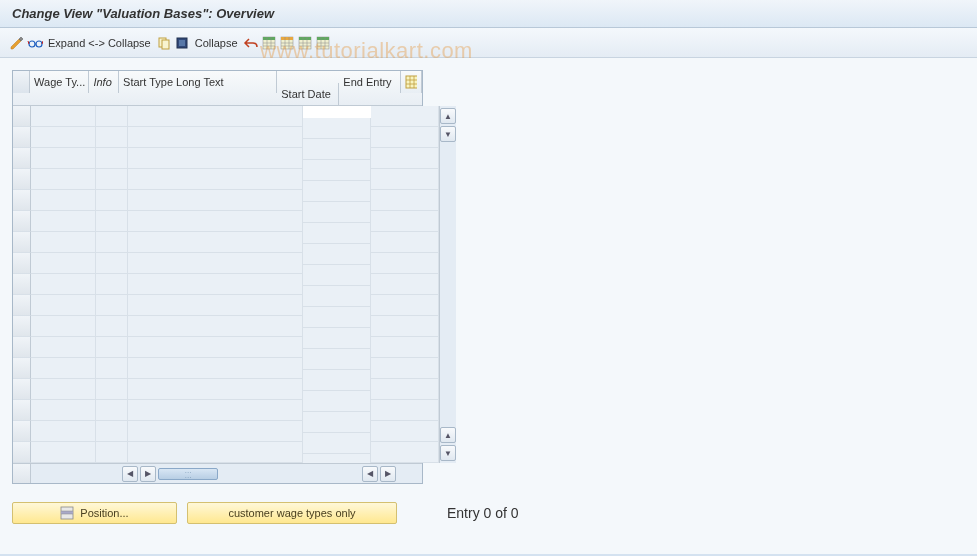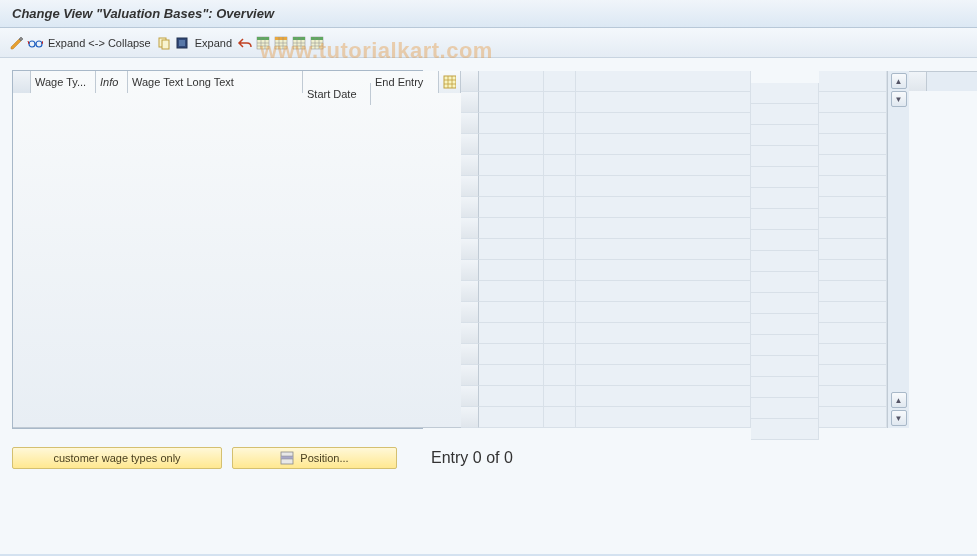--- a/index.html
+++ b/index.html
@@ -46,37 +46,37 @@
       font-size: 11px;
       color: #333;
       padding: 0 4px;
       cursor: pointer;
     }
     .watermark {
       position: absolute;
       top: 38px;
       left: 260px;
       font-size: 22px;
-      font-weight: bold;
+      font-weight: normal;
       color: rgba(230, 150, 60, 0.4);
       pointer-events: none;
       z-index: 100;
       letter-spacing: 0.5px;
     }
     .content-area {
       padding: 12px;
       background: #f4f8fb;
       height: calc(100% - 60px);
     }
     .table-container {
       border: 1px solid #a8b8c8;
       background: #fff;
       width: 411px;
       display: flex;
-      flex-direction: row;
+      flex-direction: column;
     }
     .table-header-row {
       display: flex;
       background: linear-gradient(to bottom, #f8fafb 0%, #e8eef4 100%);
       border-bottom: 1px solid #c0cad4;
     }
     .table-body {
       display: flex;
     }
     .table-rows-area {
@@ -214,22 +214,22 @@
       gap: 6px;
     }
     .btn-pos-icon {
       width: 14px;
       height: 14px;
       display: inline-flex;
       align-items: center;
       justify-content: center;
     }
     .entry-text {
-      margin-left: 24px;
-      font-size: 16px;
+      margin-left: 40px;
+      font-size: 14px;
       color: #333;
     }
     
     svg { display: block; }
   </style>
 </head>
 <body>
 
 <div class="title-bar">Change View "Valuation Bases": Overview</div>
 
@@ -254,21 +254,21 @@
         <rect x="2" y="2" width="7" height="9" fill="#f8f4d0" stroke="#c0a040" stroke-width="1"></rect>
         <rect x="5" y="4" width="7" height="9" fill="#f8f4d0" stroke="#c0a040" stroke-width="1"></rect>
       </svg>
   </span>
   <span class="toolbar-icon">
     <svg width="14" height="14">
         <rect x="2" y="2" width="10" height="10" fill="#304878" stroke="#203050" stroke-width="1"></rect>
         <rect x="4" y="4" width="6" height="6" fill="#5878a8"></rect>
       </svg>
   </span>
-  <span class="toolbar-text">Expand</span>
+  <span class="toolbar-text">Collapse</span>
   <span class="toolbar-icon">
     <svg width="16" height="14">
         <path d="M6 3 L2 7 L6 11 M2 7 L10 7 Q14 7 14 11" fill="none" stroke="#c04020" stroke-width="1.5"></path>
       </svg>
   </span>
   <span class="toolbar-icon">
     <svg width="14" height="14">
         <rect x="1" y="1" width="12" height="12" fill="#f0f0d0" stroke="#888" stroke-width="0.5"></rect>
         <rect x="1" y="1" width="12" height="3" fill="#60a860"></rect>
         <line x1="5" y1="1" x2="5" y2="13" stroke="#888" stroke-width="0.5"></line>
@@ -310,21 +310,21 @@
 </div>
 
 <div class="watermark">www.tutorialkart.com</div>
 
 <div class="content-area">
   <div class="table-container">
     <div class="table-header-row">
       <div class="th th-corner"></div>
       <div class="th col-wagetype">Wage Ty...</div>
       <div class="th col-info">Info</div>
-      <div class="th col-longtext">Wage Text Long Text</div>
+      <div class="th col-longtext">Start Type Long Text</div>
       <div class="th col-startdate">Start Date</div>
       <div class="th col-enddate">End Entry</div>
       <div class="th th-settings">
         <svg width="14" height="14">
             <rect x="1" y="1" width="12" height="12" fill="#f8f4c0" stroke="#c0a040" stroke-width="1"></rect>
             <line x1="5" y1="1" x2="5" y2="13" stroke="#c0a040" stroke-width="0.8"></line>
             <line x1="9" y1="1" x2="9" y2="13" stroke="#c0a040" stroke-width="0.8"></line>
             <line x1="1" y1="5" x2="13" y2="5" stroke="#c0a040" stroke-width="0.8"></line>
             <line x1="1" y1="9" x2="13" y2="9" stroke="#c0a040" stroke-width="0.8"></line>
           </svg>
@@ -487,27 +487,27 @@
         <div class="hscroll-thumb"></div>
         <div style="flex:1"></div>
         <div class="scroll-btn">◀</div>
         <div class="scroll-btn">▶</div>
       </div>
       <div style="width:22px"></div>
     </div>
   </div>
 
   <div class="bottom-controls">
-    <div class="btn btn-wide">customer wage types only</div>
     <div class="btn btn-pos">
       <span class="btn-pos-icon">
         <svg width="14" height="14">
             <rect x="1" y="1" width="12" height="12" fill="#e8e8e8" stroke="#888" stroke-width="0.8"></rect>
             <rect x="1" y="5" width="12" height="3" fill="#a8a8c8"></rect>
             <line x1="1" y1="5" x2="13" y2="5" stroke="#888" stroke-width="0.5"></line>
             <line x1="1" y1="8" x2="13" y2="8" stroke="#888" stroke-width="0.5"></line>
           </svg>
       </span>
       <span>Position...</span>
     </div>
+    <div class="btn btn-wide">customer wage types only</div>
     <div class="entry-text">Entry 0 of 0</div>
   </div>
 </div>
 
 </body></html>

